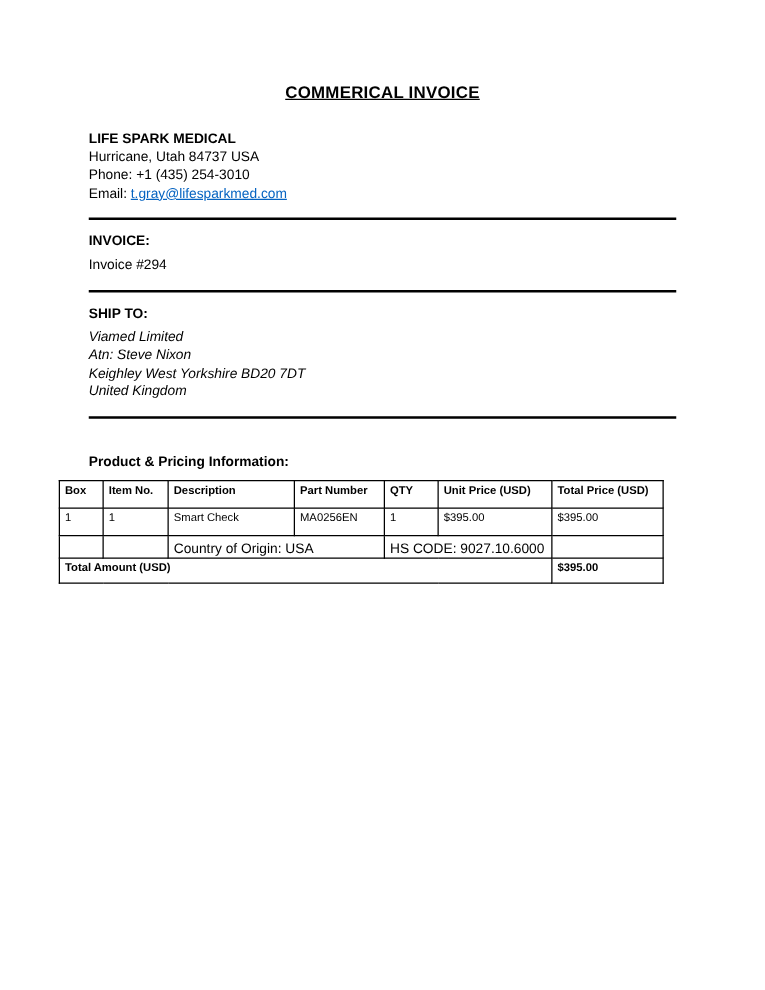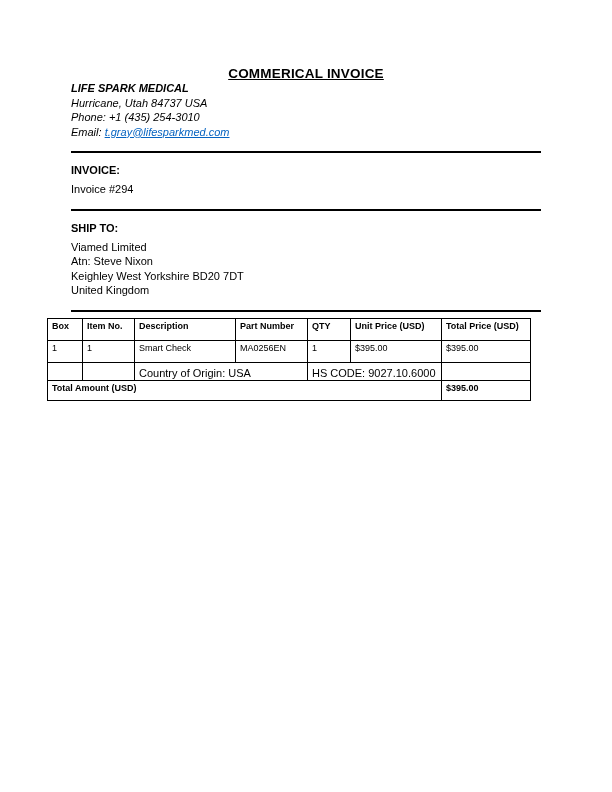--- a/index.html
+++ b/index.html
@@ -18,37 +18,37 @@
     padding-top: 66px;
     text-align: center;
     font-size: 13.5px;
     font-weight: bold;
     text-decoration: underline;
     letter-spacing: 0.2px;
   }
   .content {
     margin: 0 71px;
   }
-  .company-block { margin-top: 0; font-style: italic; }
+  .company-block { margin-top: 23px; }
   .line { line-height: 14.5px; }
   .bold { font-weight: bold; }
   .email-link {
     color: #0563C1;
     text-decoration: underline;
     cursor: pointer;
   }
   .rule {
     border: none;
     border-top: 2px solid #000000;
     height: 0;
     margin-top: 12px;
   }
   .section { margin-top: 9px; }
   .section-heading { margin-bottom: 4px; line-height: 16px; }
-  .ship-block { margin-top: 2px; }
+  .ship-block { margin-top: 2px; font-style: italic; }
   .rule-after-ship { margin-top: 12px; }
   .products-heading {
     margin-top: 28px;
     line-height: 15px;
   }
   .ptable {
     border-collapse: collapse;
     table-layout: fixed;
     margin-left: 47px;
     margin-top: 6px;
@@ -101,20 +101,21 @@
       <div class="ship-block">
         <div class="line">Viamed Limited</div>
         <div class="line">Atn: Steve Nixon</div>
         <div class="line">Keighley West Yorkshire BD20 7DT</div>
         <div class="line">United Kingdom</div>
       </div>
     </div>
 
     <hr class="rule rule-after-ship">
 
+    <div class="bold products-heading">Product &amp; Pricing Information:</div>
 
   </div>
 
   <table class="ptable">
     <colgroup>
       <col style="width:35px">
       <col style="width:52px">
       <col style="width:101px">
       <col style="width:72px">
       <col style="width:43px">

